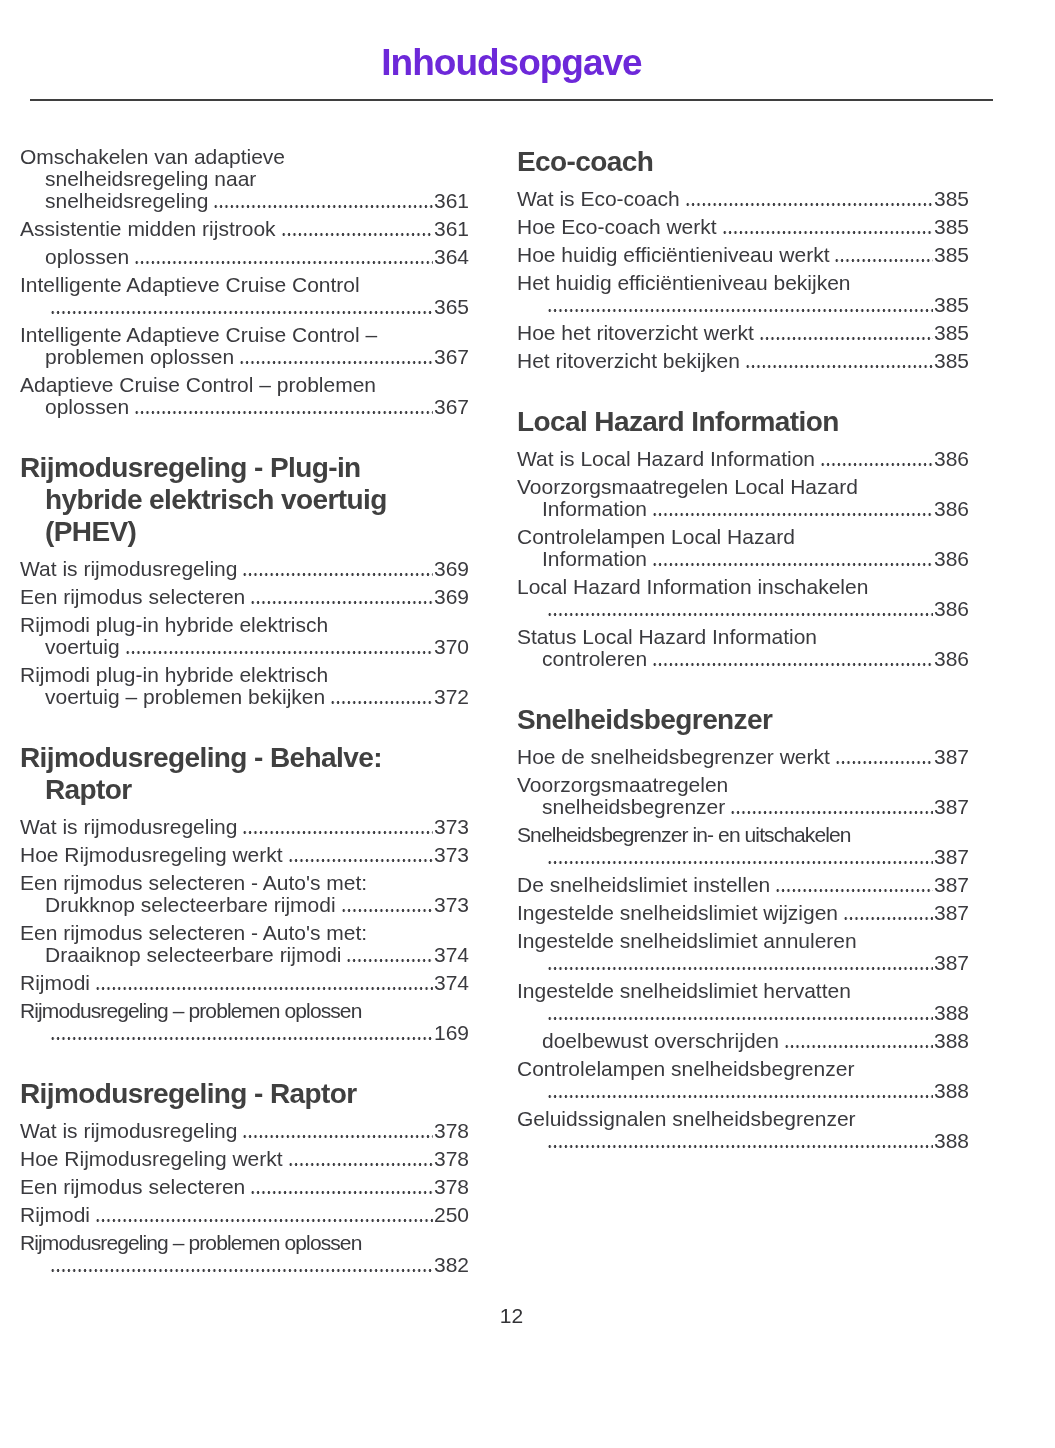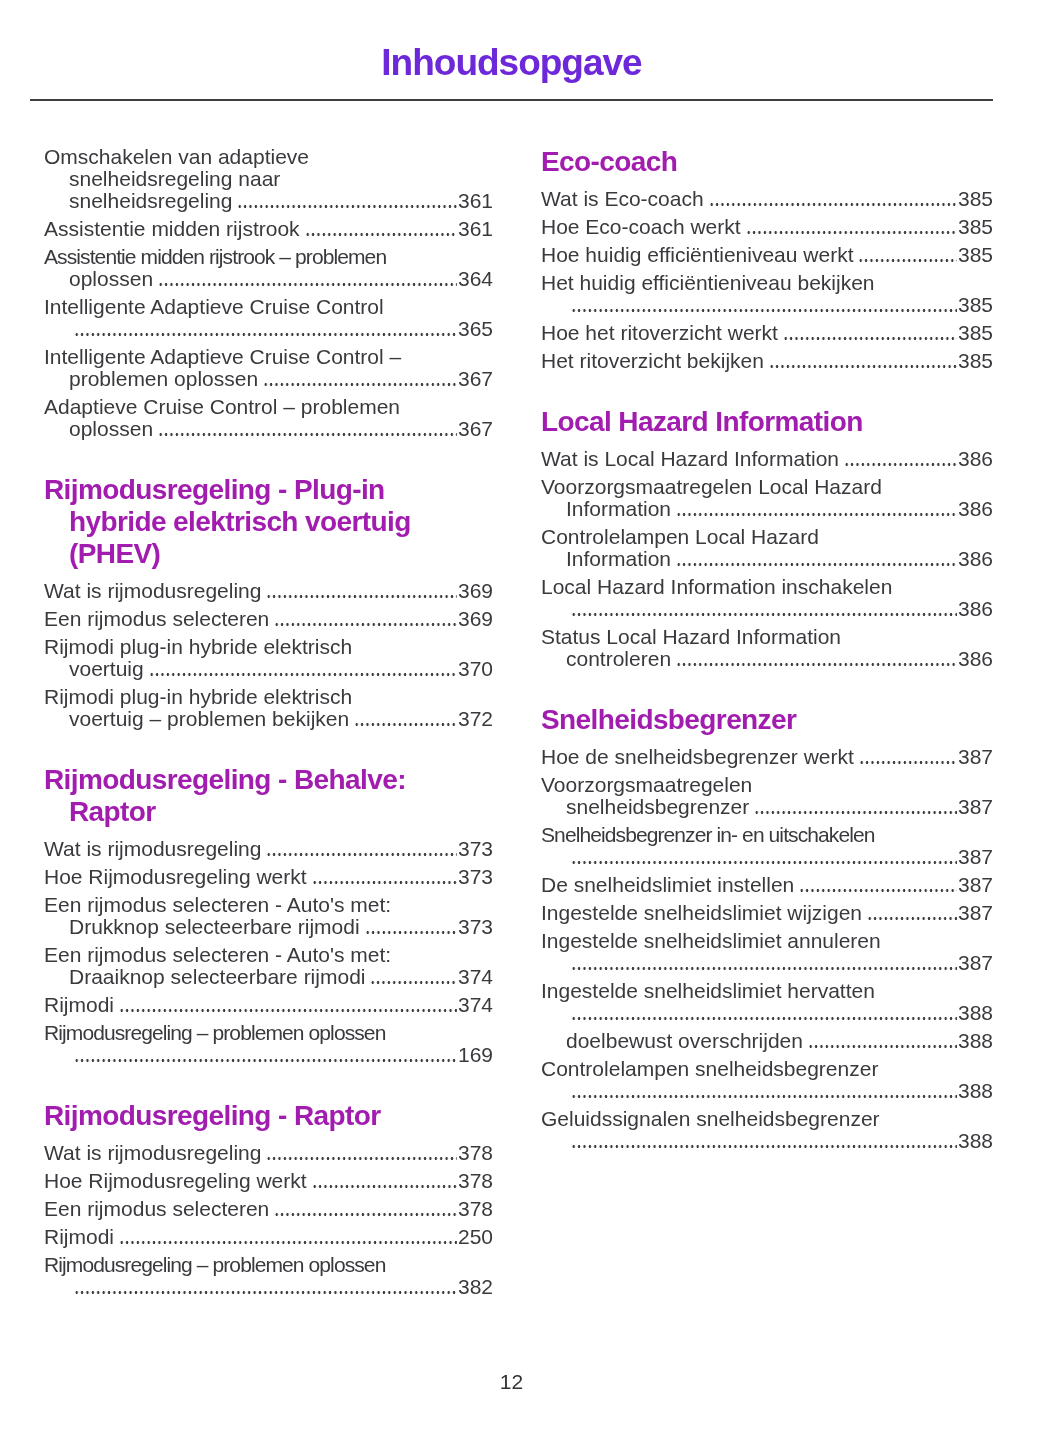--- a/index.html
+++ b/index.html
@@ -12,47 +12,47 @@
   .page-title{
     position:absolute;top:42px;left:30px;width:963px;
     text-align:center;font-size:37px;font-weight:bold;
     letter-spacing:-1px;color:#6d28d9;
   }
   .title-rule{
     position:absolute;top:99px;left:30px;width:963px;height:2px;
     background:#3f3f3f;
   }
   .columns{
-    position:absolute;top:146px;left:44px;
+    position:absolute;top:146px;left:20px;
     display:flex;gap:48px;align-items:flex-start;
   }
   .col{font-size:21px;line-height:22px;}
   .col.left{width:449px;}
   .col.right{width:452px;}
   .heading{
     font-size:28px;line-height:32px;font-weight:bold;
-    letter-spacing:-0.6px;color:#a21caf;margin:34px 0 10px 0;
+    letter-spacing:-0.6px;color:#404040;margin:34px 0 10px 0;
   }
   .section:first-child > .heading{margin-top:0;}
   .hline.ind{padding-left:25px;}
   .entry{margin-bottom:6px;}
   .line{display:flex;align-items:stretch;}
   .line.ind{padding-left:25px;}
   .line.tight .txt{letter-spacing:-0.9px;}
   .txt{white-space:pre;flex:0 0 auto;}
   .num{white-space:pre;flex:0 0 auto;}
   .leader{
     flex:1 1 auto;min-width:10px;margin:0 1px 0 5px;
     background-image:radial-gradient(circle, #3d3d41 1.15px, transparent 1.45px);
     background-size:5.4px 3px;
     background-repeat:repeat-x;
     background-position:left bottom 4px;
   }
   .page-number{
-    position:absolute;top:1370px;left:30px;width:963px;
+    position:absolute;top:1304px;left:30px;width:963px;
     text-align:center;font-size:21px;color:#333336;
   }
 </style>
 </head>
 <body>
 
 <div class="page-title">Inhoudsopgave</div>
 <div class="title-rule"></div>
 <div class="columns" id="columns">
     <div class="col left">
@@ -71,23 +71,20 @@
           </div>
         </div>
         <div class="entry">
           <div class="line">
             <span class="txt">Assistentie midden rijstrook</span>
             <span class="leader"></span>
             <span class="num">361</span>
           </div>
         </div>
         <div class="entry">
-          <div class="line tight">
-            <span class="txt">Assistentie midden rijstrook – problemen</span>
-          </div>
           <div class="line ind">
             <span class="txt">oplossen</span>
             <span class="leader"></span>
             <span class="num">364</span>
           </div>
         </div>
         <div class="entry">
           <div class="line">
             <span class="txt">Intelligente Adaptieve Cruise Control</span>
           </div>

